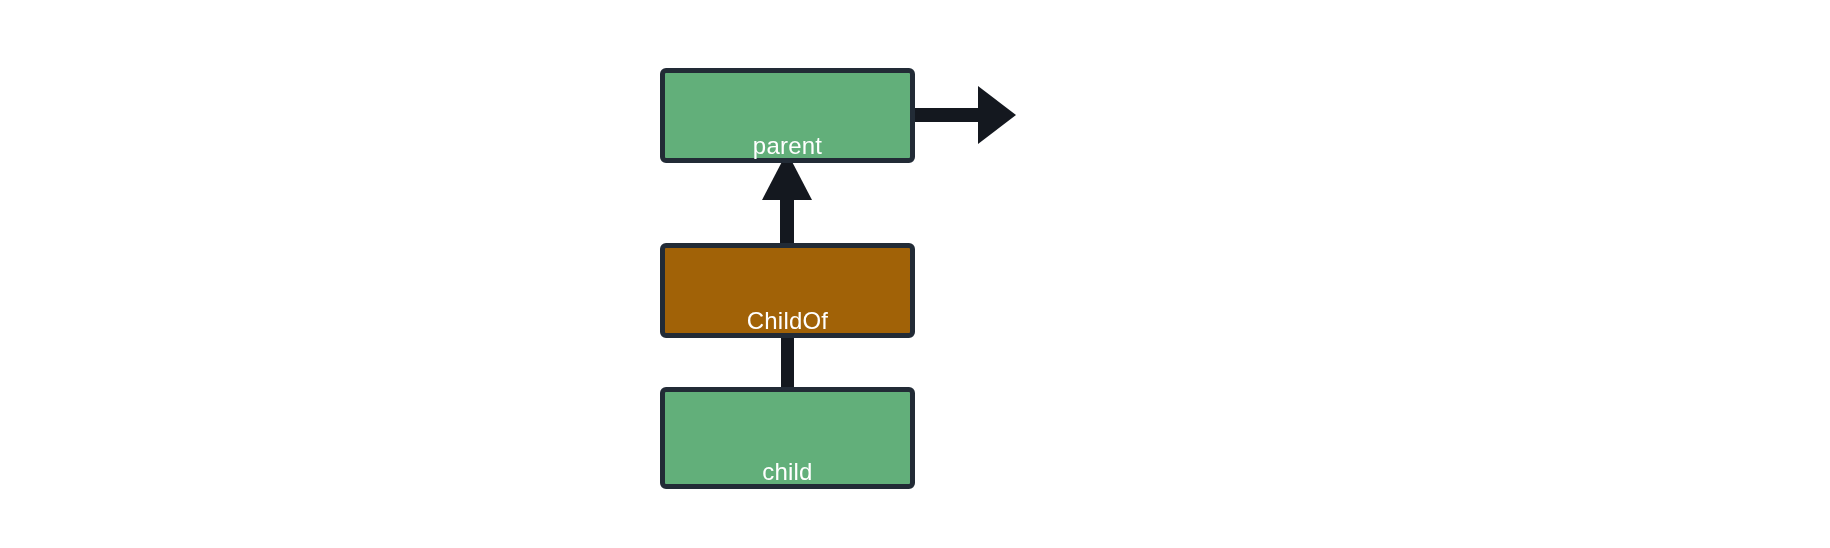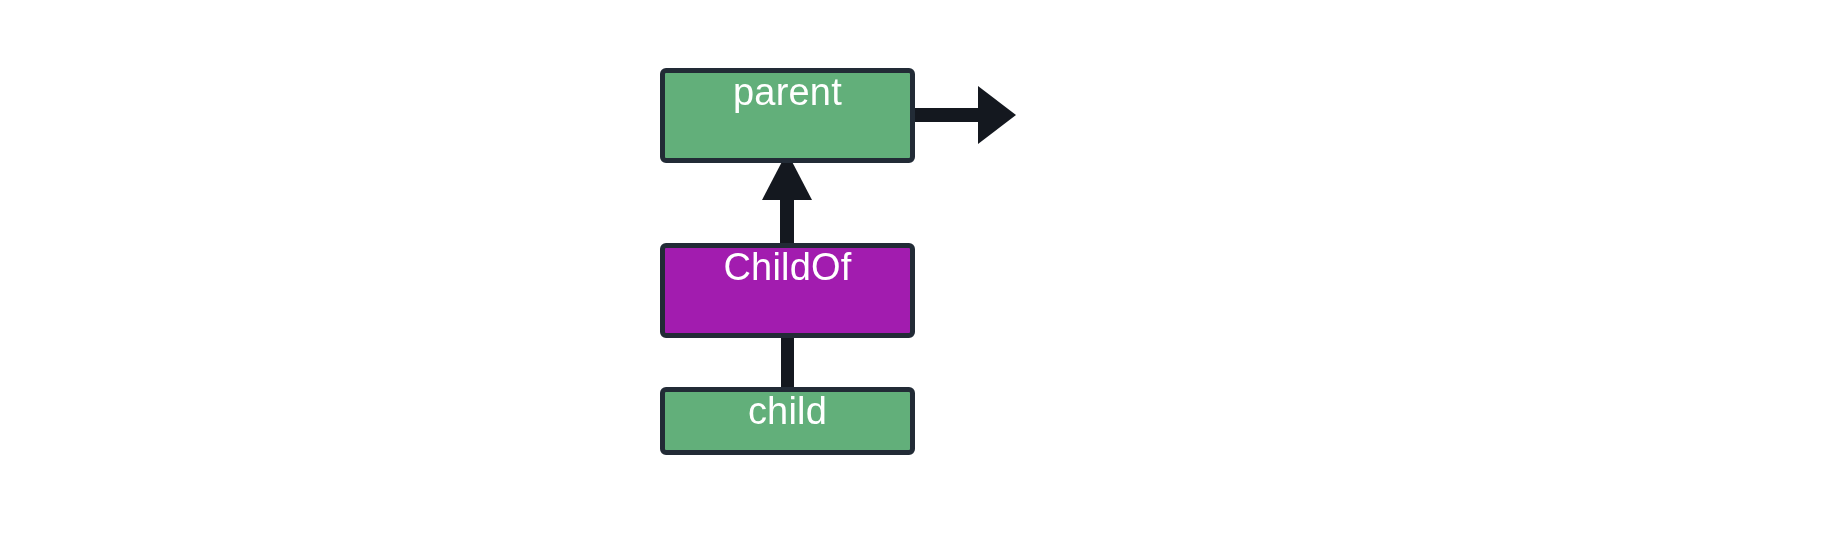--- a/index.html
+++ b/index.html
@@ -16,50 +16,50 @@
   #canvas {
     position: relative;
     width: 1830px;
     height: 548px;
     background: #ffffff;
   }
   .node {
     position: absolute;
     box-sizing: border-box;
     display: flex;
-    align-items: flex-start;
+    align-items: flex-end;
     justify-content: center;
     border: 5px solid #222b36;
     border-radius: 6px;
     color: #ffffff;
-    font-size: 38px;
+    font-size: 24px;
     font-weight: 400;
     line-height: 1;
     letter-spacing: 0.2px;
     z-index: 2;
     user-select: none;
   }
   .node-label {
     display: block;
     white-space: nowrap;
   }
   #node-parent {
     left: 660px; top: 68px; width: 255px; height: 95px;
     background: #62af7a;
   }
   #node-position {
     left: 1012px; top: 68px; width: 258px; height: 95px;
     background: #5183b8;
   }
   #node-childof {
     left: 660px; top: 243px; width: 255px; height: 95px;
-    background: #a21caf;
+    background: #a16207;
   }
   #node-child {
-    left: 660px; top: 387px; width: 255px; height: 68px;
+    left: 660px; top: 387px; width: 255px; height: 102px;
     background: #62af7a;
   }
   .edge-layer {
     position: absolute;
     left: 0; top: 0;
     width: 1830px;
     height: 548px;
     z-index: 1;
     overflow: visible;
   }

